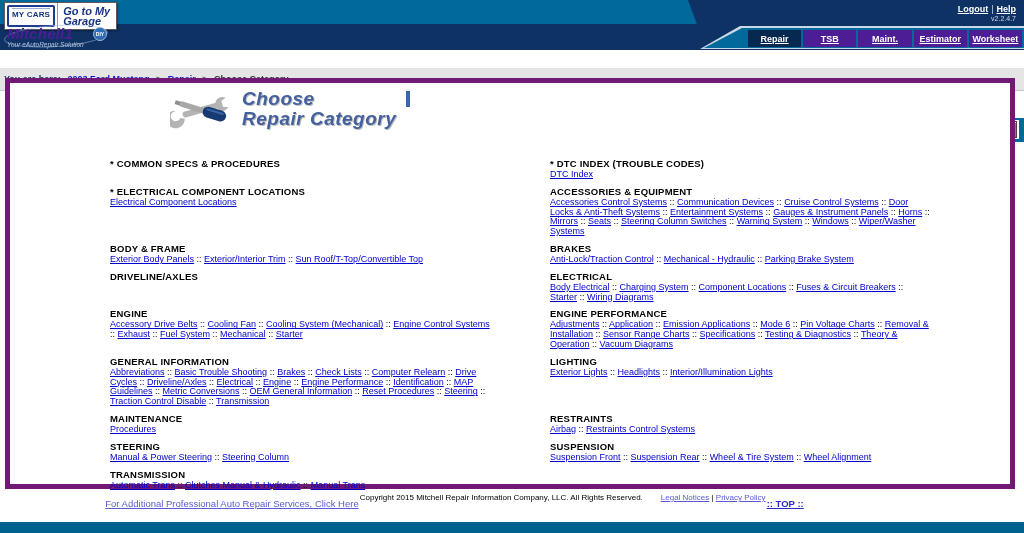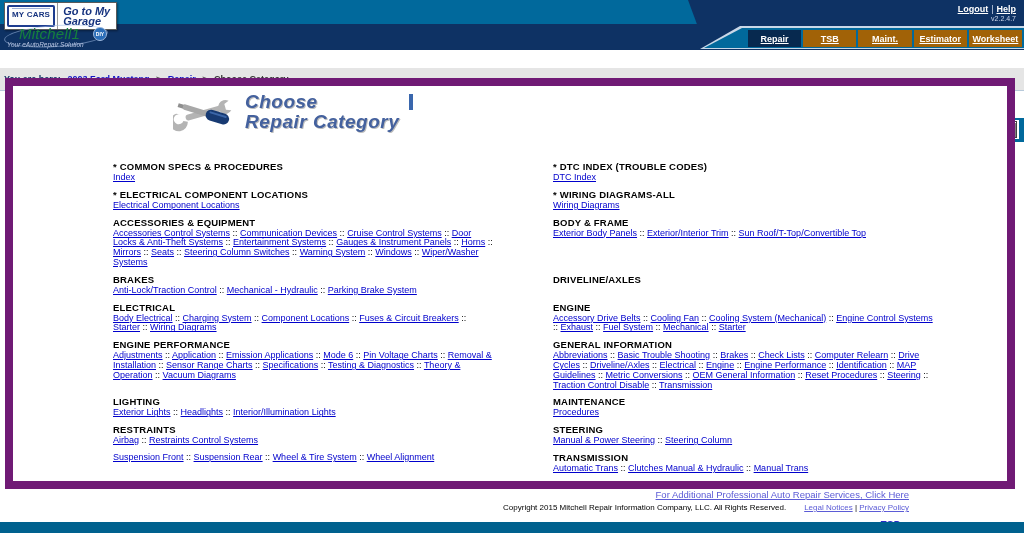--- a/index.html
+++ b/index.html
@@ -9,39 +9,39 @@
   
   .topbar{position:absolute;left:0;top:0;width:1024px;height:24px;background:#01699C;}
   .topbar-right{position:absolute;left:688px;top:0;width:336px;height:27px;background:#0E3264;
     clip-path:polygon(0 0,100% 0,100% 100%,10px 100%);}
   .bar2{position:absolute;left:0;top:24px;width:1024px;height:26px;background:#0E3264;}
   .tabstrip-light{position:absolute;left:692px;top:26px;width:332px;height:23px;background:#C9D8E8;
     clip-path:polygon(48px 0,100% 0,100% 100%,8px 100%);}
   .tabstrip{position:absolute;left:696px;top:28px;width:328px;height:20px;background:#01699C;
     clip-path:polygon(46px 0,100% 0,100% 100%,8px 100%);}
   .tabs{position:absolute;left:748px;top:30px;width:274px;height:17px;display:flex;gap:2px;}
-  .tab{flex:1;background:#a16207;display:flex;align-items:center;justify-content:center;cursor:pointer;}
+  .tab{flex:1;background:#4c1d95;display:flex;align-items:center;justify-content:center;cursor:pointer;}
   .tab.active{background:#07294F;}
   .tab span{color:#fff;font-size:9px;font-weight:bold;text-decoration:underline;white-space:nowrap;}
 
   
   .plate-box{position:absolute;left:4px;top:2px;height:28px;background:#fff;border:1px solid #5a5a5a;
     display:flex;align-items:stretch;box-shadow:1px 1px 2px rgba(0,0,0,.4);}
   .plate{margin:2px 2px;border:2px solid #1d3c8f;border-radius:2px;padding:4px 3px;display:flex;
     flex-direction:column;justify-content:flex-end;background:#fdfdfd;}
   .plate .plate-top{height:4px;border-bottom:1px solid #9fb0d8;margin:1px 0 1px 0;}
   .plate .plate-text{font-size:8px;font-weight:bold;color:#16337f;letter-spacing:.2px;line-height:9px;padding-bottom:2px;}
   .garage{border-left:1px solid #999;padding:2px 6px 2px 5px;display:flex;flex-direction:column;justify-content:center;}
   .garage span{font-size:11px;font-weight:bold;font-style:italic;color:#16337f;line-height:10px;white-space:nowrap;}
 
   
   .brand{position:absolute;left:7px;top:27px;width:120px;height:22px;}
   .brand .swoosh{position:absolute;left:-3px;top:-2px;width:104px;height:22px;border:1px solid rgba(160,185,225,.55);
     border-radius:50%;transform:rotate(-4deg);}
-  .brand .name{position:relative;font-size:15px;font-weight:normal;font-style:italic;color:#15803d;letter-spacing:.2px;line-height:14px;margin-left:12px;}
+  .brand .name{position:relative;font-size:15px;font-weight:bold;font-style:italic;color:#4c1d95;letter-spacing:.2px;line-height:14px;}
   .brand .badge{position:absolute;left:86px;top:0px;width:14px;height:14px;border-radius:50%;background:#2a6db8;
     border:1px solid #9db8dd;color:#fff;font-size:5px;font-weight:bold;display:flex;align-items:center;justify-content:center;}
   .brand .tagline{position:relative;font-size:6.5px;color:#b9c6e2;font-style:italic;line-height:7px;}
 
   
   .toplinks{position:absolute;right:8px;top:4px;font-size:9px;font-weight:bold;color:#fff;}
   .toplinks a{color:#fff;text-decoration:underline;cursor:pointer;}
   .toplinks .pipe{color:#cfd8ea;margin:0 3px;font-weight:normal;}
   .version{position:absolute;right:8px;top:15px;font-size:7px;color:#cdd6ea;}
 
@@ -53,37 +53,37 @@
   .crumbs .sep{color:#555;font-weight:bold;margin:0 4px;}
   .crumbs .current{color:#333;font-weight:bold;}
   .search-teal{position:absolute;right:0;top:50px;width:172px;height:24px;background:#01699C;}
   .search-panel{position:absolute;right:5px;top:52px;width:162px;height:19px;background:#fff;border-radius:5px 0 0 5px;
     display:flex;align-items:center;justify-content:flex-end;gap:4px;padding:0 2px 0 6px;}
   .search-input{width:104px;height:15px;border:1px solid #7f9db9;font-size:9px;padding:0 2px;}
   .search-btn{height:17px;padding:0 4px;font-size:8px;font-weight:bold;color:#000;background:#d6d3ce;
     border:1px solid #404040;box-shadow:inset 1px 1px 0 #fff, inset -1px -1px 0 #808080;cursor:pointer;}
 
   
-  .panel{position:absolute;left:5px;top:78px;width:1010px;height:411px;border:8px solid #701a75;background:#fff;}
+  .panel{position:absolute;left:5px;top:78px;width:1010px;height:411px;border:5px solid #701a75;background:#fff;}
   .pagehead{position:absolute;left:160px;top:6px;display:flex;align-items:flex-start;}
   .pagehead .title{margin-left:10px;font-size:19px;line-height:20px;font-weight:bold;font-style:italic;
     color:#44619E;letter-spacing:.5px;text-shadow:1px 1px 0 #bcbcbc;}
   .pagehead .endbar{width:4px;height:16px;background:#3a67ad;margin-left:10px;margin-top:2px;}
 
   .catgrid{position:absolute;left:100px;top:76px;width:830px;display:grid;
     grid-template-columns:380px 380px;column-gap:60px;}
   .cat-cell{margin-bottom:7px;}
   .cat-title{font-size:9.5px;font-weight:bold;color:#000;letter-spacing:.2px;line-height:10px;margin-bottom:1px;}
   .cat-links{font-size:9px;line-height:9.8px;color:#000;}
   .cat-links a{color:#0000CC;text-decoration:underline;cursor:pointer;}
   .cat-links .sep{color:#000;}
 
   
   .footer{position:absolute;left:0;top:493px;width:909px;height:29px;background:#fff;
-    display:flex;flex-direction:column;align-items:flex-end;justify-content:center;gap:1px;}
+    display:flex;flex-direction:row;align-items:flex-start;justify-content:center;gap:1px;}
   .footer .f1 a{font-size:9.5px;color:#5b5bd6;text-decoration:underline;cursor:pointer;}
   .footer .f2{font-size:8px;color:#000;}
   .footer .f2 a{color:#5b5bd6;text-decoration:underline;cursor:pointer;}
   .footer .f2 .gap{display:inline-block;width:18px;}
   .footer .f3 a{font-size:9.5px;font-weight:bold;color:#2a2ac8;text-decoration:underline;cursor:pointer;}
   .bottombar{position:absolute;left:0;top:522px;width:1024px;height:11px;background:#00618E;}
 </style>
 </head>
 <body>
 
@@ -172,35 +172,30 @@
       <div class="title">
         <div>Choose</div>
         <div>Repair Category</div>
       </div>
       <div class="endbar"></div>
     </div>
 
     <div class="catgrid" id="category-grid">
         <div class="cat-cell">
           <div class="cat-title">* COMMON SPECS &amp; PROCEDURES</div>
-          <div class="cat-links"><a>Index</a></div>
         </div>
         <div class="cat-cell">
           <div class="cat-title">* DTC INDEX (TROUBLE CODES)</div>
           <div class="cat-links"><a>DTC Index</a></div>
         </div>
         <div class="cat-cell">
           <div class="cat-title">* ELECTRICAL COMPONENT LOCATIONS</div>
           <div class="cat-links"><a>Electrical Component Locations</a></div>
         </div>
         <div class="cat-cell">
-          <div class="cat-title">* WIRING DIAGRAMS-ALL</div>
-          <div class="cat-links"><a>Wiring Diagrams</a></div>
-        </div>
-        <div class="cat-cell">
           <div class="cat-title">ACCESSORIES &amp; EQUIPMENT</div>
           <div class="cat-links"><a>Accessories Control Systems</a><span class="sep"> :: </span><a>Communication Devices</a><span class="sep"> :: </span><a>Cruise Control Systems</a><span class="sep"> :: </span><a>Door Locks &amp; Anti-Theft Systems</a><span class="sep"> :: </span><a>Entertainment Systems</a><span class="sep"> :: </span><a>Gauges &amp; Instrument Panels</a><span class="sep"> :: </span><a>Horns</a><span class="sep"> :: </span><a>Mirrors</a><span class="sep"> :: </span><a>Seats</a><span class="sep"> :: </span><a>Steering Column Switches</a><span class="sep"> :: </span><a>Warning System</a><span class="sep"> :: </span><a>Windows</a><span class="sep"> :: </span><a>Wiper/Washer Systems</a></div>
         </div>
         <div class="cat-cell">
           <div class="cat-title">BODY &amp; FRAME</div>
           <div class="cat-links"><a>Exterior Body Panels</a><span class="sep"> :: </span><a>Exterior/Interior Trim</a><span class="sep"> :: </span><a>Sun Roof/T-Top/Convertible Top</a></div>
         </div>
         <div class="cat-cell">
           <div class="cat-title">BRAKES</div>
           <div class="cat-links"><a>Anti-Lock/Traction Control</a><span class="sep"> :: </span><a>Mechanical - Hydraulic</a><span class="sep"> :: </span><a>Parking Brake System</a></div>
@@ -234,20 +229,21 @@
         </div>
         <div class="cat-cell">
           <div class="cat-title">RESTRAINTS</div>
           <div class="cat-links"><a>Airbag</a><span class="sep"> :: </span><a>Restraints Control Systems</a></div>
         </div>
         <div class="cat-cell">
           <div class="cat-title">STEERING</div>
           <div class="cat-links"><a>Manual &amp; Power Steering</a><span class="sep"> :: </span><a>Steering Column</a></div>
         </div>
         <div class="cat-cell">
+          <div class="cat-title">SUSPENSION</div>
           <div class="cat-links"><a>Suspension Front</a><span class="sep"> :: </span><a>Suspension Rear</a><span class="sep"> :: </span><a>Wheel &amp; Tire System</a><span class="sep"> :: </span><a>Wheel Alignment</a></div>
         </div>
         <div class="cat-cell">
           <div class="cat-title">TRANSMISSION</div>
           <div class="cat-links"><a>Automatic Trans</a><span class="sep"> :: </span><a>Clutches Manual &amp; Hydraulic</a><span class="sep"> :: </span><a>Manual Trans</a></div>
         </div>
         <div class="cat-cell"></div>
       </div>
   </div>
 

